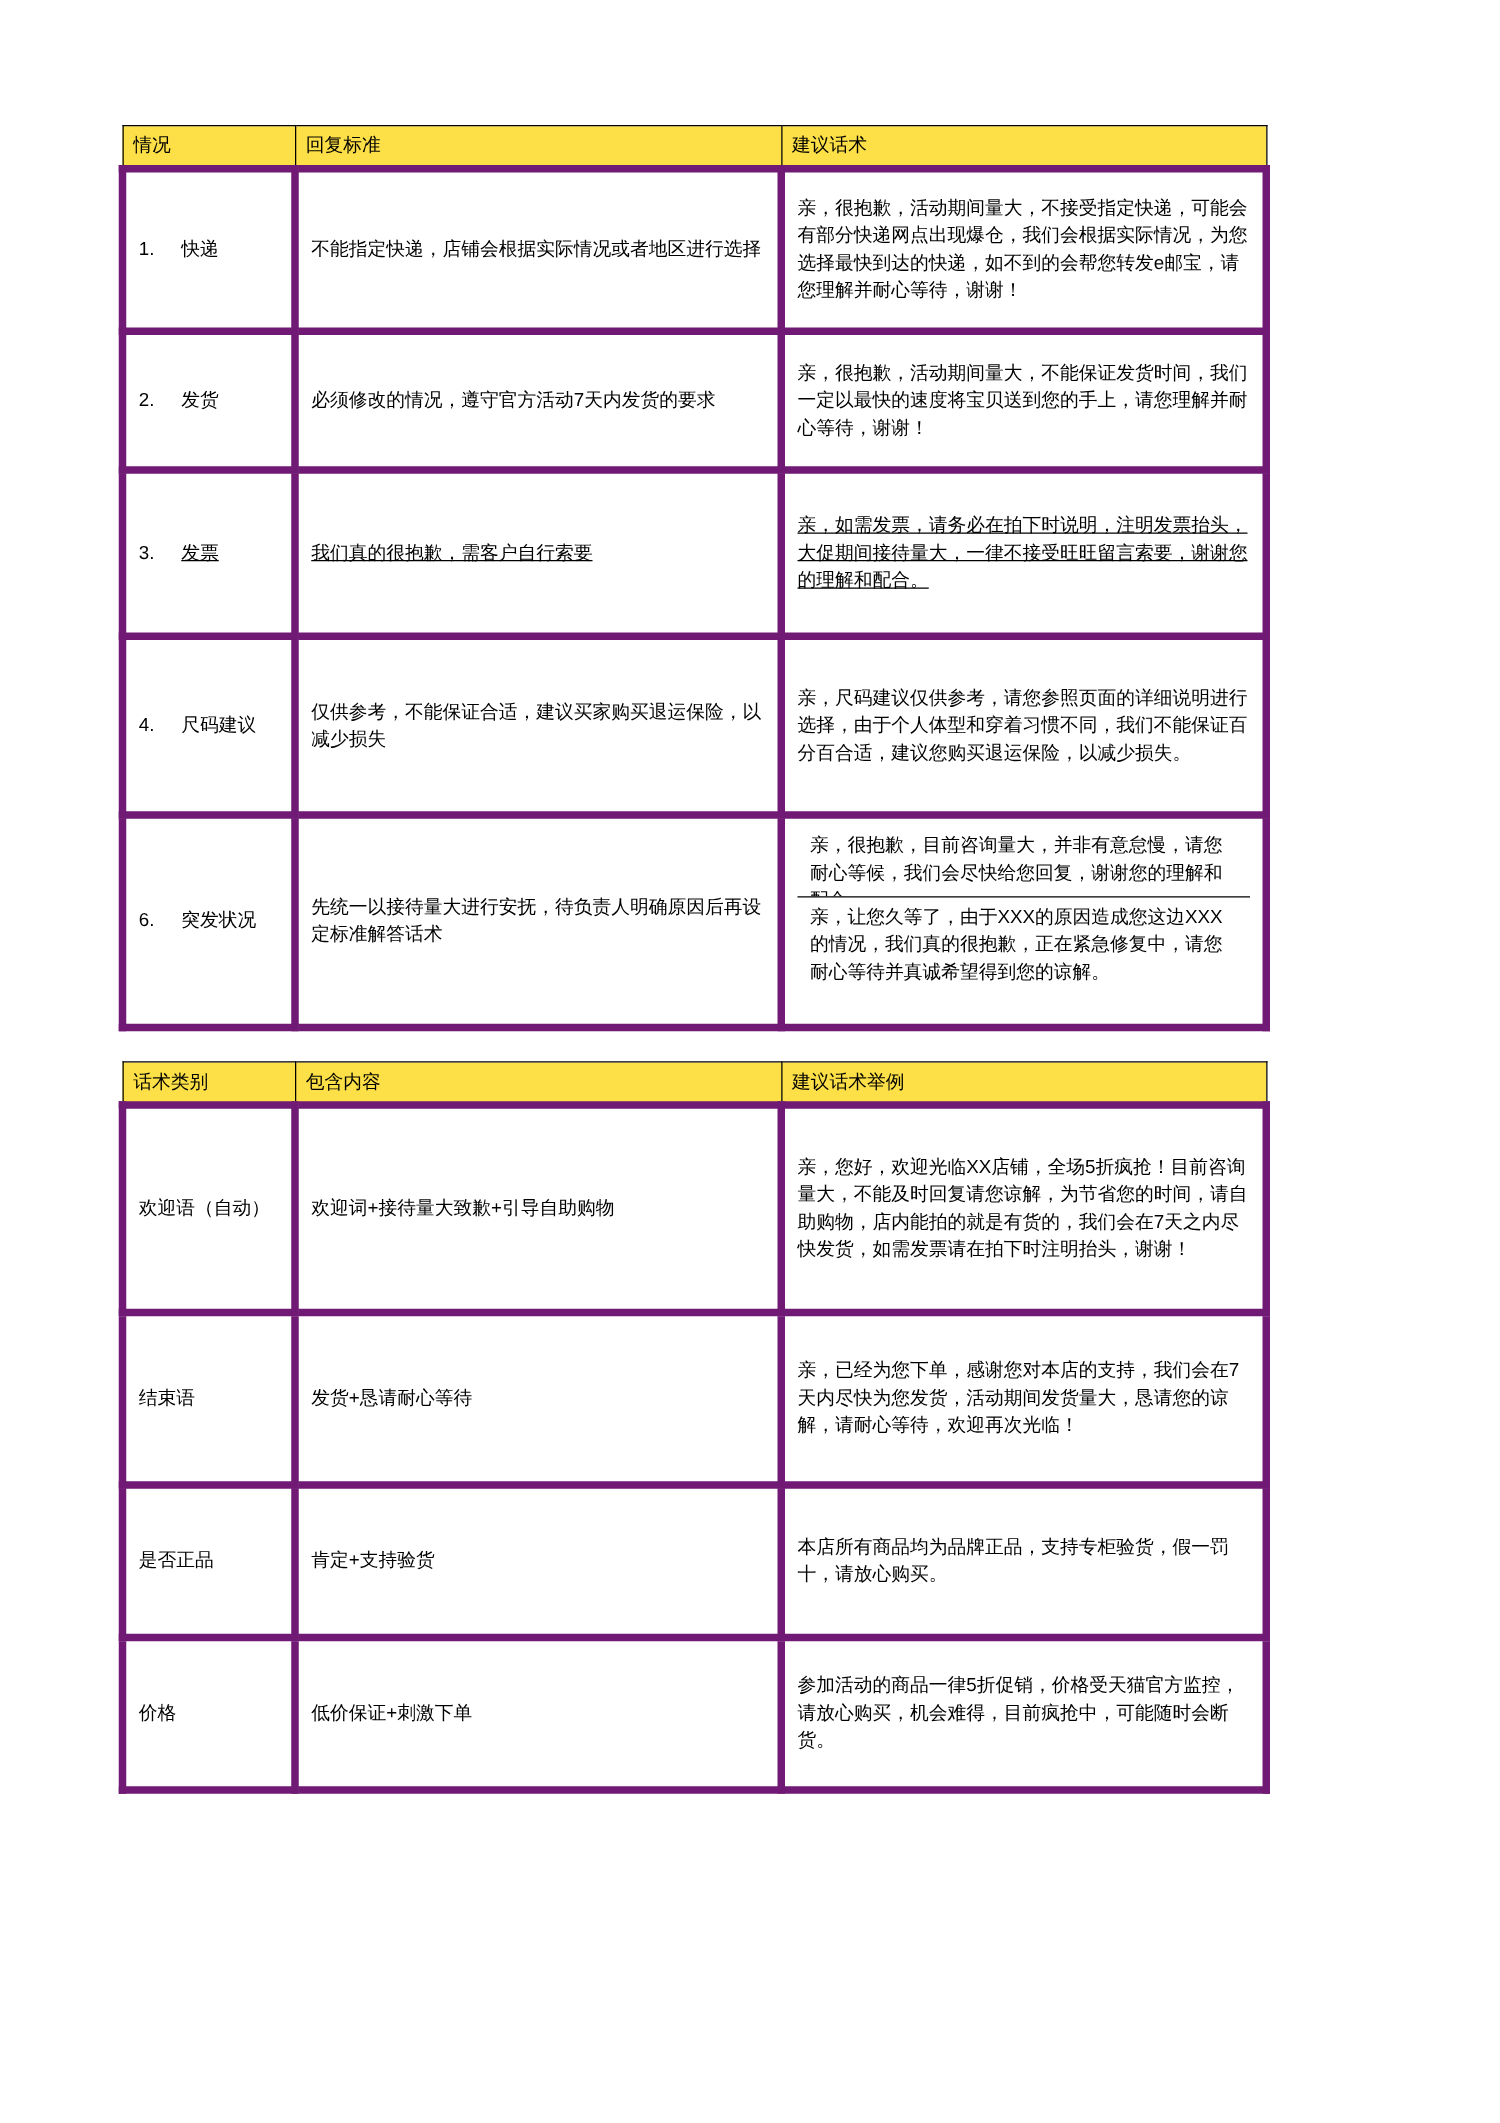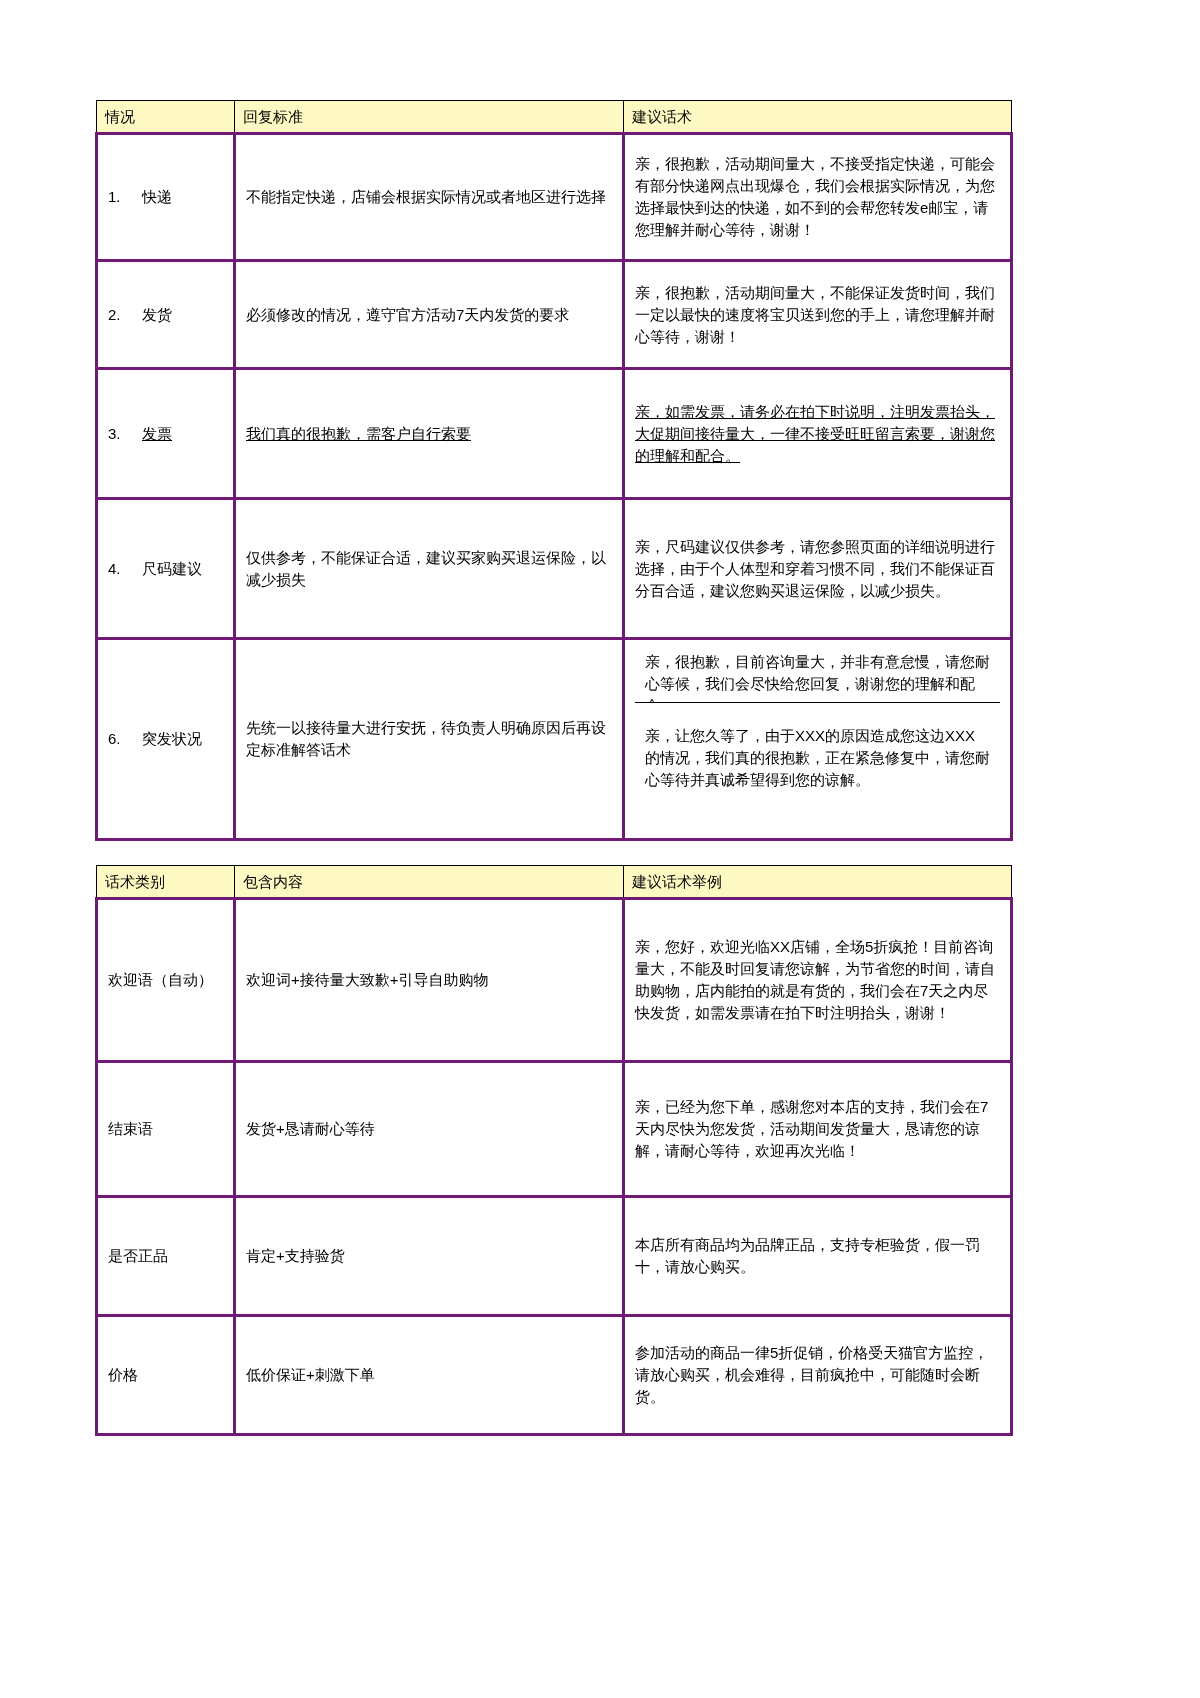--- a/index.html
+++ b/index.html
@@ -27,30 +27,30 @@
     margin-left: 95px;
     font-size: 15px;
     line-height: 22px;
   }
   #table1 { margin-top: 100px; }
   #table2 { margin-top: 24px; }
   table.doc-table col.c1 { width: 138px; }
   table.doc-table col.c2 { width: 389px; }
   table.doc-table col.c3 { width: 388px; }
   table.doc-table th {
-    background: #fef9c3;
+    background: #fde047;
     border: 1px solid #000000;
     text-align: left;
     font-weight: normal;
     height: 27px;
     padding: 2px 8px;
     vertical-align: middle;
   }
   table.doc-table td {
-    border: 3px solid #701a75;
+    border: 6px solid #701a75;
     vertical-align: middle;
     padding: 6px 10px;
     text-align: left;
     word-break: break-all;
   }
   
   #table1 tr.r1 td { height: 112px; }
   #table1 tr.r2 td { height: 93px; }
   #table1 tr.r3 td { height: 115px; text-decoration: underline; }
   #table1 tr.r4 td { height: 125px; }
@@ -71,21 +71,21 @@
     padding: 0;
     vertical-align: top;
   }
   td.split-cell .sub1 {
     height: 46px;
     padding: 5px 10px;
     overflow: hidden;
   }
   td.split-cell .sub2 {
     border-top: 1px solid #000000;
-    padding: 22px 10px;
+    padding: 5px 10px;
     height: 85px;
     overflow: hidden;
   }
 </style>
 </head>
 <body>
 
 <div class="page">
 
   <table class="doc-table" id="table1">

